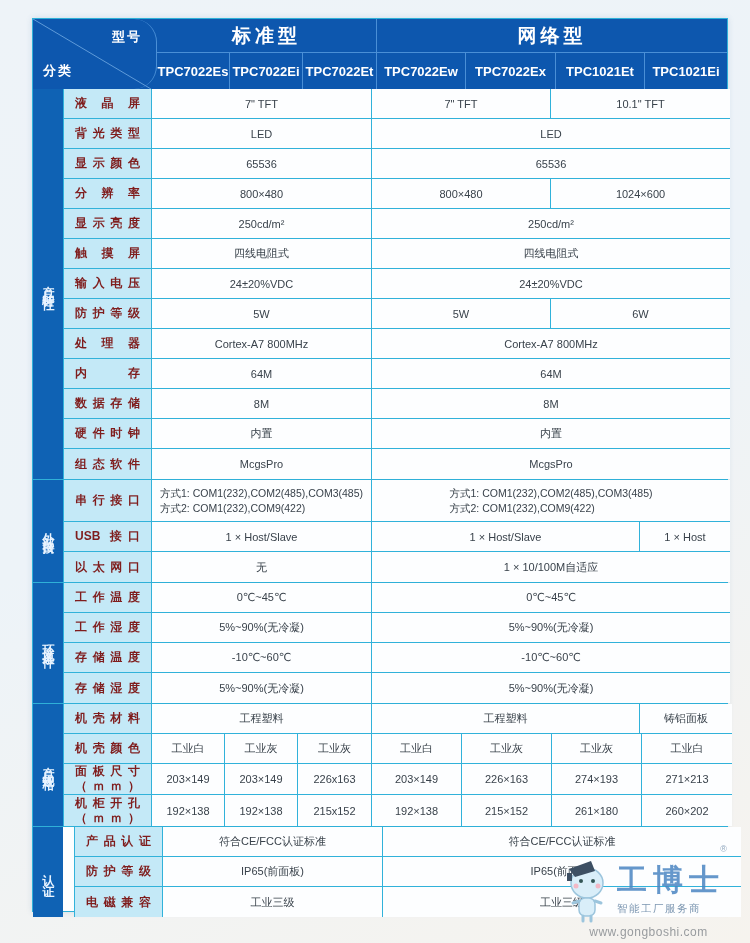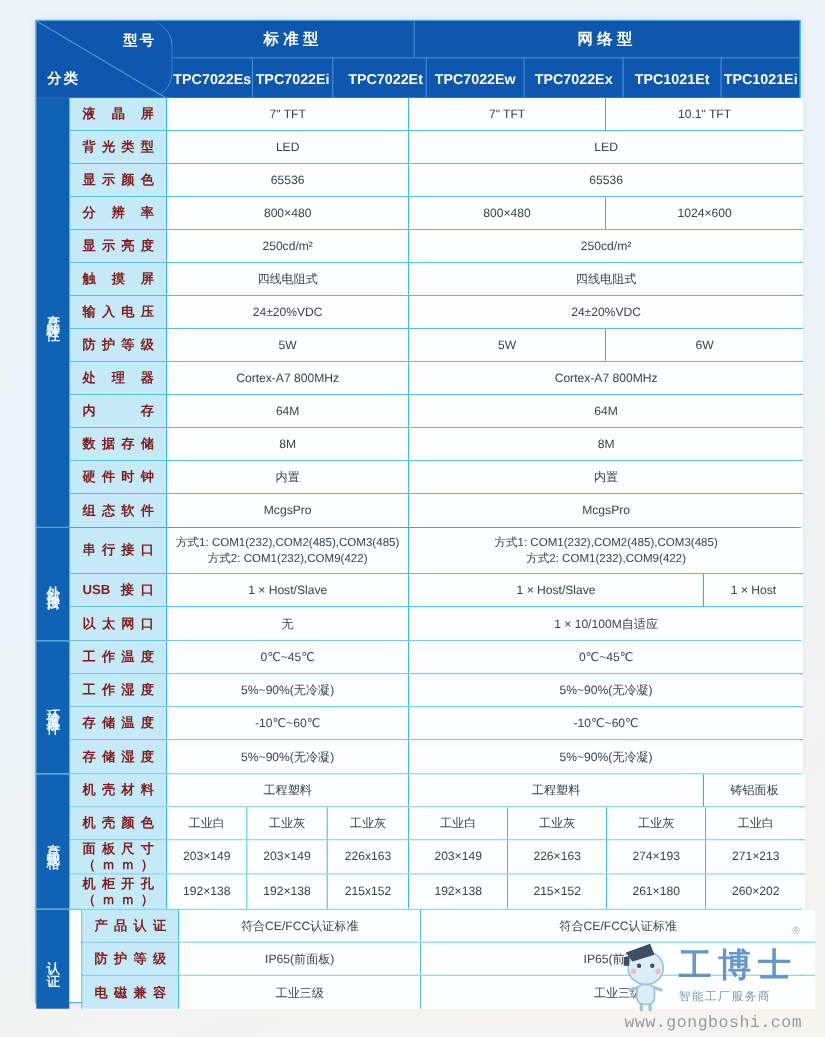--- a/index.html
+++ b/index.html
@@ -16,58 +16,58 @@
   }
   *{box-sizing:border-box;}
   
   .hdr{display:flex;height:70px;background:#0d57ae;color:#fff;flex:0 0 auto;}
   .diag{width:124px;position:relative;border-right:1px solid #4a8fd6;flex:0 0 auto;border-radius:23px;}
   .diag svg{position:absolute;left:0;top:0;}
   .diag .t-model{position:absolute;right:14px;top:9px;font-size:13px;font-weight:bold;letter-spacing:2px;}
   .diag .t-class{position:absolute;left:10px;bottom:9px;font-size:13px;font-weight:bold;letter-spacing:2px;}
   .hdr-right{flex:1;display:flex;flex-direction:column;}
   .grp-row{display:flex;height:34px;border-bottom:1px solid #4a8fd6;}
-  .grp{display:flex;align-items:center;justify-content:center;font-size:14px;font-weight:bold;letter-spacing:4px;}
+  .grp{display:flex;align-items:center;justify-content:center;font-size:19px;font-weight:bold;letter-spacing:4px;}
   .grp-std{width:220px;border-right:1px solid #4a8fd6;}
   .grp-net{flex:1;}
   .mdl-row{display:flex;height:36px;}
   .mdl{display:flex;align-items:center;justify-content:center;font-size:13px;font-weight:bold;border-right:1px solid #4a8fd6;}
   .mdl:last-child{border-right:none;}
-  .m1{width:73px;}.m2{width:73px;}.m3{width:74px;margin-left:11px;}.m4{width:89px;}.m5{width:90px;}.m6{width:89px;}.m7{flex:1;}
+  .m1{width:73px;}.m2{width:73px;}.m3{width:74px;}.m4{width:89px;}.m5{width:90px;}.m6{width:89px;}.m7{flex:1;}
   
   .section{display:flex;border-bottom:1px solid #2fb0d8;flex:0 0 auto;}
   .section:last-child{border-bottom:none;gap:11px;}
   .strip{width:30px;background:#0f62b4;display:flex;align-items:center;justify-content:center;flex:0 0 auto;}
   .strip-t{writing-mode:vertical-rl;color:#e9f4ff;font-size:12px;font-weight:bold;letter-spacing:4px;}
   .rows{flex:1;display:flex;flex-direction:column;}
   .row{display:flex;border-bottom:1px solid #31b2da;border-left:1px solid #31b2da;}
   .rows .row:last-child{border-bottom:none;}
   .r30{height:30px;}.r31{height:31px;}.r42{height:42px;}
   .lbl{width:88px;flex:0 0 auto;background:#c4e9f7;border-right:1px solid #31b2da;
        display:flex;align-items:center;}
   .lbl-t{display:block;width:100%;padding:0 11px;font-size:12px;font-weight:bold;color:#7f1d1d;
          text-align:justify;text-align-last:justify;white-space:pre-line;line-height:1.25;}
   .cell{display:flex;align-items:center;justify-content:center;font-size:11px;color:#39424b;
         background:#fdfeff;border-right:1px solid #31b2da;flex:0 0 auto;}
   .cell:last-child{border-right:none;flex:1 1 auto;}
   .w-std{width:220px;}.w-net{width:358px;}.w-n2{width:179px;}.w-n3{width:268px;}.w-n1{width:90px;}
   .w-s1{width:73px;}.w-s1b{width:74px;}
   .serial{font-size:10.5px;line-height:1.35;}
-  .serial span{text-align:center;white-space:pre-line;}
+  .serial span{text-align:left;white-space:pre-line;}
   .cell span{data:;}
   
   .wm{position:absolute;right:14px;bottom:4px;width:175px;text-align:center;}
   .wm-top{display:flex;align-items:center;justify-content:flex-start;}
   .wm-mascot{flex:0 0 auto;margin-right:4px;}
   .wm-text{text-align:left;position:relative;}
   .wm-brand{font-family:"Liberation Serif","DejaVu Serif",serif;font-size:30px;font-weight:bold;
             color:#4b86c2;letter-spacing:6px;opacity:.85;}
   .wm-reg{position:absolute;top:-16px;right:-2px;font-size:9px;color:#8fa6bd;}
   .wm-tag{font-size:10.5px;color:#6f8ca9;letter-spacing:1.5px;margin-top:1px;opacity:.9;}
-  .wm-url{font-size:15px;color:#8e9296;letter-spacing:.5px;margin-top:2px;opacity:.9;font-family:Liberation Mono, monospace;}
+  .wm-url{font-size:12px;color:#8e9296;letter-spacing:.5px;margin-top:2px;opacity:.9;}
 </style>
 </head>
 <body>
 
 <div class="spec-table">
 
   <div class="hdr">
     <div class="diag">
       <svg width="118" height="70">
         <line x1="0" y1="0" x2="118" y2="70" stroke="#5f9bd9" stroke-width="1"></line>

